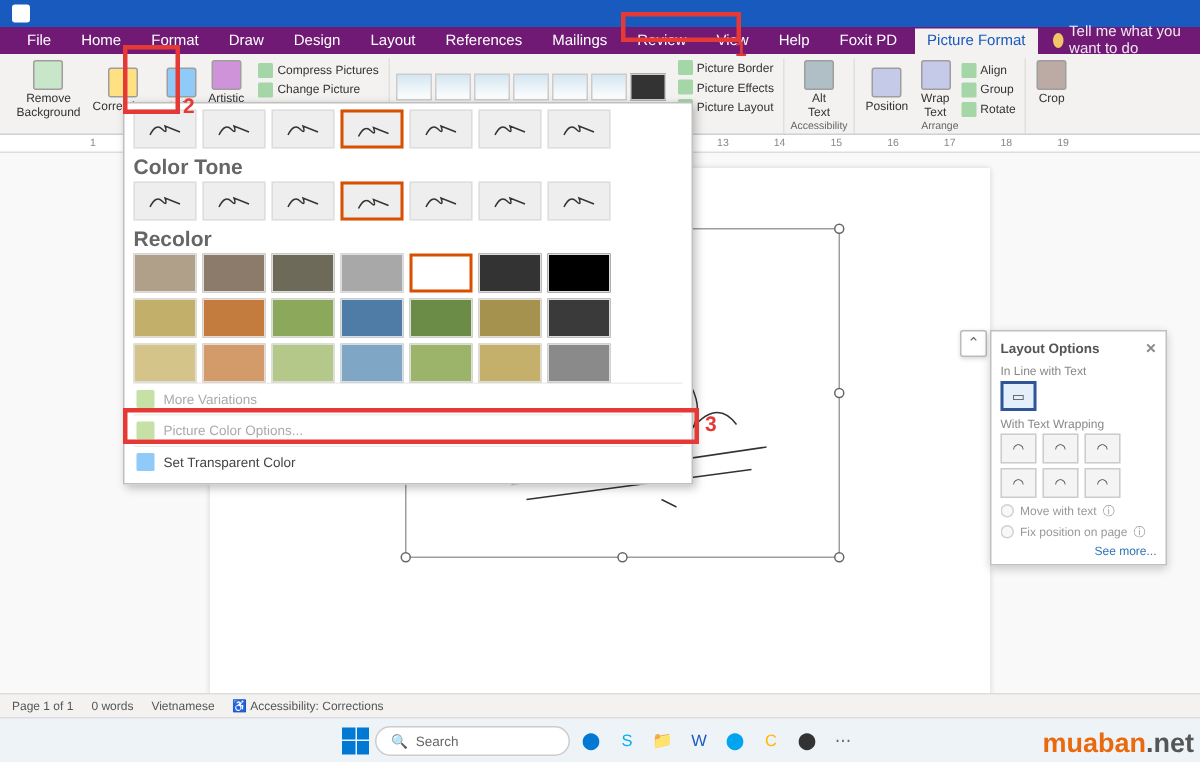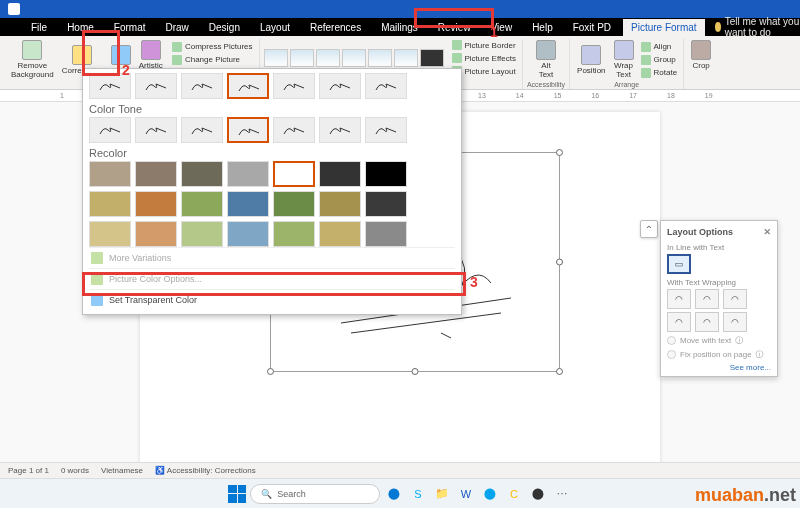--- a/index.html
+++ b/index.html
@@ -3,21 +3,21 @@
 <meta charset="utf-8">
 <style>
 * { margin: 0; padding: 0; box-sizing: border-box; font-family: "Segoe UI", Arial, sans-serif; }
 body { width: 800px; height: 508px; background: #fff; overflow: hidden; position: relative; font-size: 10px; }
 
 
 .titlebar { height: 18px; background: #185ABD; display: flex; align-items: center; padding: 0 8px; color: #fff; }
 .titlebar .logo { width: 12px; height: 12px; background: #fff; margin-right: 6px; border-radius: 2px; }
 
 
-.tabs { height: 18px; background: #000000; display: flex; align-items: center; padding-left: 23px; color: #fff; gap: 4px; font-size: 10px; }
+.tabs { height: 18px; background: #701a75; display: flex; align-items: center; padding-left: 10px; color: #fff; gap: 4px; font-size: 10px; }
 .tabs .tab { padding: 3px 8px; cursor: pointer; white-space: nowrap; }
 .tabs .tab.active { background: #F3F2F1; color: #185ABD; }
 .tabs .tell-me { display: flex; align-items: center; gap: 4px; margin-left: 6px; opacity: .9; }
 .tabs .bulb { width: 10px; height: 10px; background: #FFD966; border-radius: 50%; }
 
 
 .ribbon { height: 54px; background: #F3F2F1; border-bottom: 1px solid #D0D0D0; display: flex; align-items: flex-start; padding: 3px 4px 0; }
 .rgroup { display: flex; flex-direction: column; align-items: center; border-right: 1px solid #E0E0E0; padding: 0 4px; height: 100%; }
 .rgroup .row { display: flex; gap: 2px; align-items: center; }
 .rbtn { display: flex; flex-direction: column; align-items: center; padding: 1px 3px; font-size: 8px; color: #333; gap: 1px; white-space: nowrap; }
@@ -42,21 +42,21 @@
 .h-tm { left: 50%; top: -4px; transform: translateX(-50%); }
 .h-bm { left: 50%; bottom: -4px; transform: translateX(-50%); }
 .h-ml { left: -4px; top: 50%; transform: translateY(-50%); }
 .h-mr { right: -4px; top: 50%; transform: translateY(-50%); }
 .rotate-h { position: absolute; left: 50%; top: -18px; transform: translateX(-50%); width: 10px; height: 10px; border: 1px solid #666; border-radius: 50%; background: #fff; }
 .signature { position: absolute; left: 30px; top: 50px; width: 230px; height: 150px; }
 .signature svg { width: 100%; height: 100%; }
 
 
 .color-dropdown { position: absolute; left: 82px; top: 68px; width: 380px; background: #fff; border: 1px solid #C0C0C0; box-shadow: 2px 2px 6px rgba(0,0,0,.25); z-index: 20; padding: 4px 6px 4px; }
-.dd-section-label { font-size: 11px; color: #666; font-weight: 400; margin: 4px 0 2px; }
+.dd-section-label { font-size: 14px; color: #666; font-weight: 700; margin: 4px 0 2px; }
 .swatch-row { display: flex; gap: 4px; margin-bottom: 3px; }
 .swatch { width: 42px; height: 26px; border: 1px solid #ddd; background: #eee; position: relative; }
 .swatch.sel { border: 2px solid #D94F00; }
 .swatch .mini { position: absolute; left: 8px; top: 6px; width: 24px; height: 12px; }
 .recolor-grid { display: grid; grid-template-columns: repeat(7, 42px); gap: 4px; }
 .recolor-sw { width: 42px; height: 26px; border: 1px solid #ddd; }
 .dd-item { display: flex; align-items: center; gap: 6px; padding: 4px 2px; font-size: 9px; color: #444; border-top: 1px solid #eee; }
 .dd-item.disabled { color: #aaa; }
 .dd-item .mi { width: 12px; height: 12px; background: #C5E1A5; border-radius: 1px; }
 

